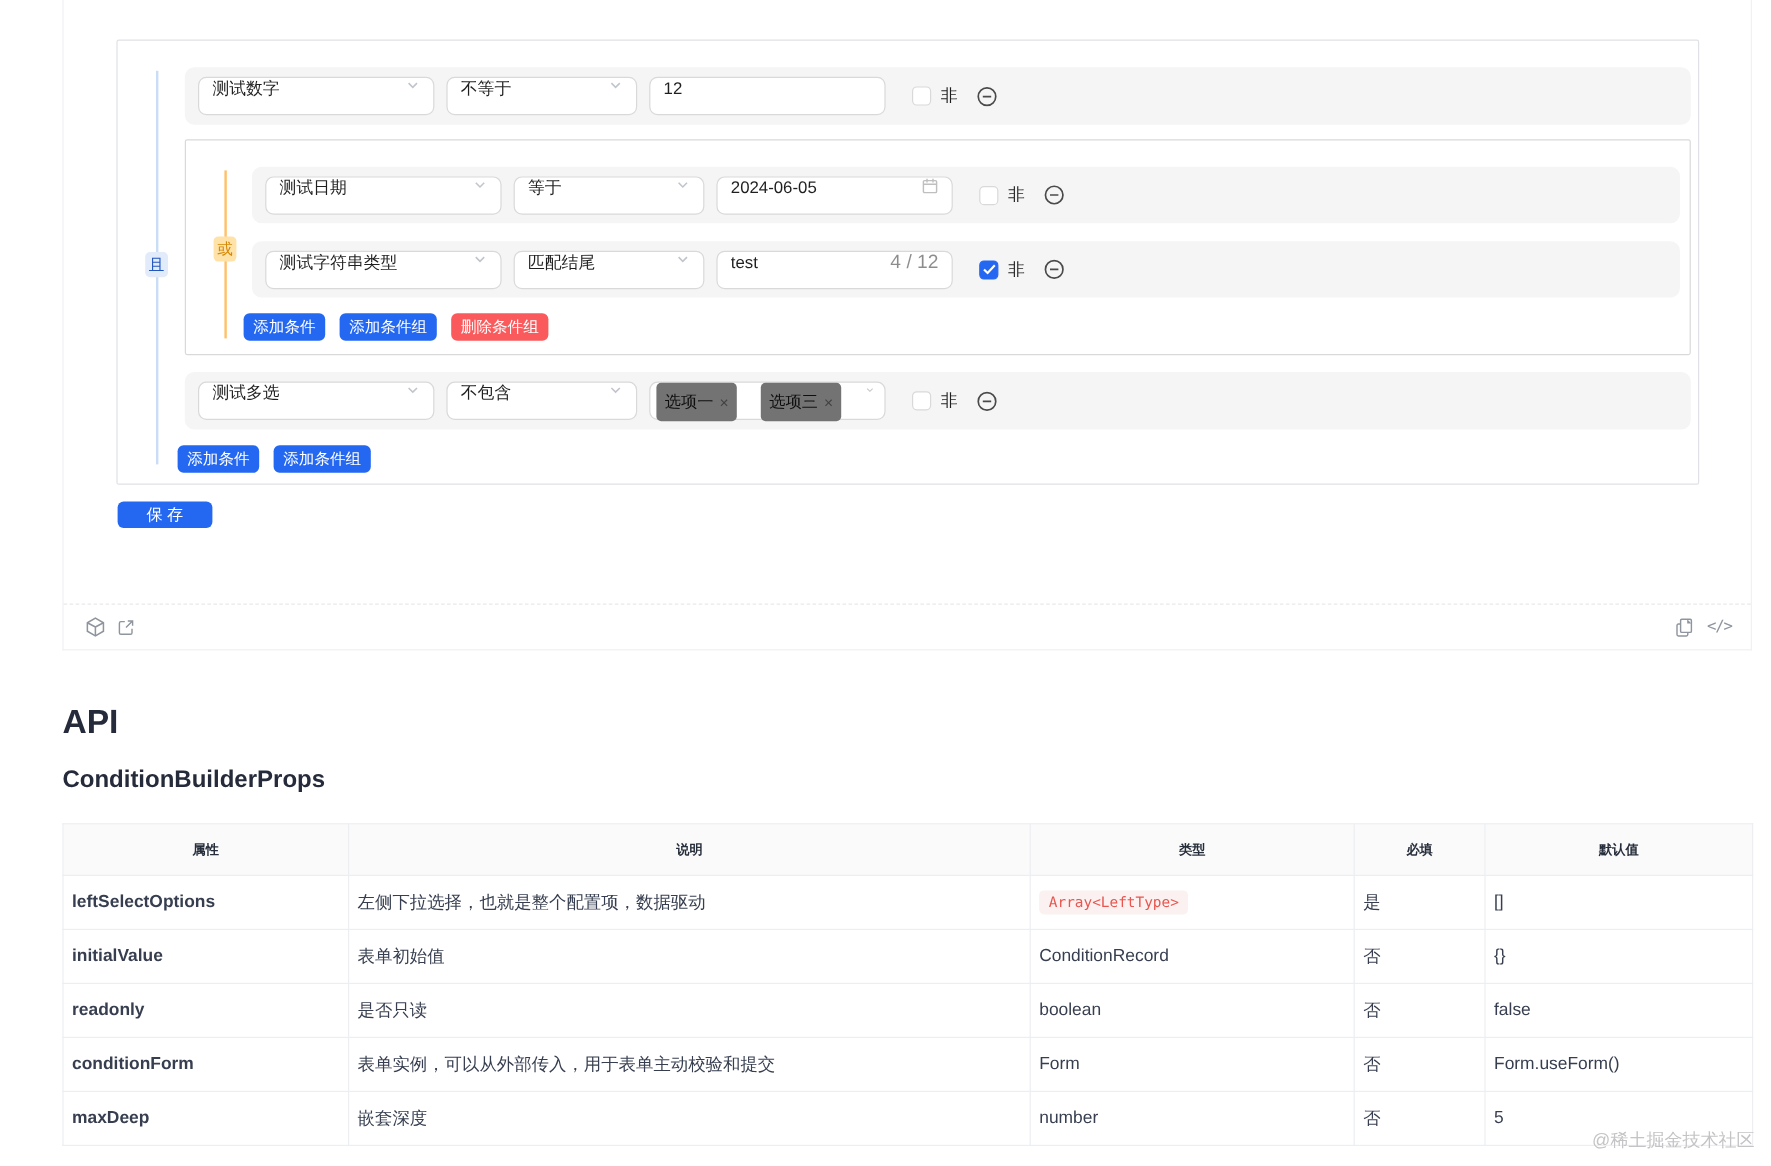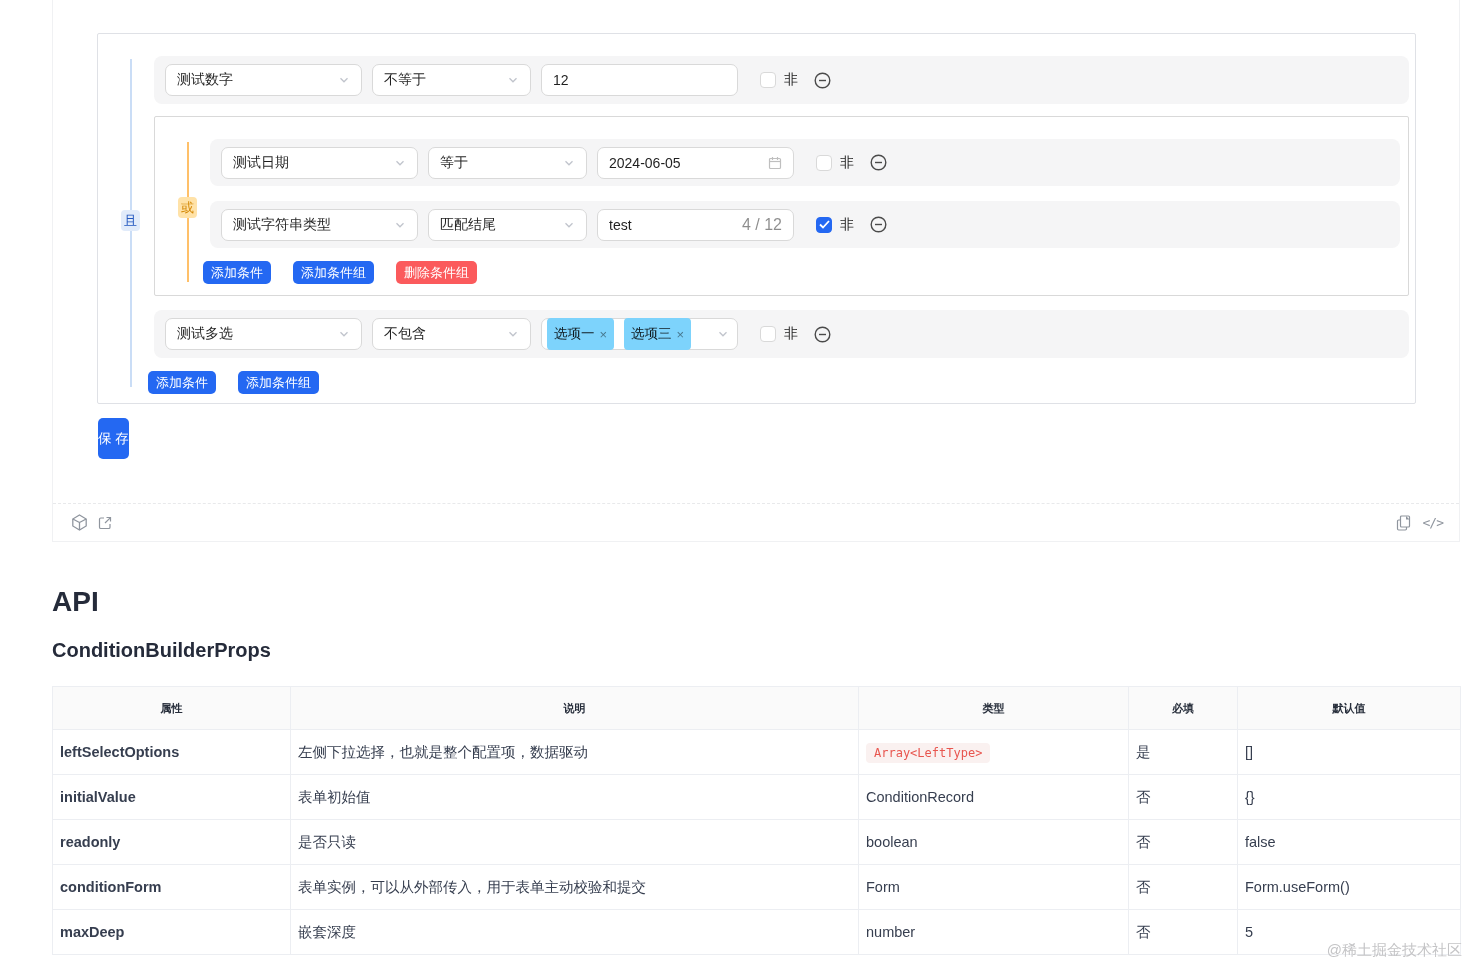--- a/index.html
+++ b/index.html
@@ -15,44 +15,44 @@
   .vline.orange { left:32px; top:25px; height:140px; background:#ffc069; }
   .logic-badge { position:absolute; font-size:13px; line-height:1; padding:4px 3px;
                  border-radius:4px; cursor:pointer; }
   .logic-badge.and { left:23px; top:176px; background:#e1ebfa; color:#2257bf; }
   .logic-badge.or  { left:23px; top:80px;  background:#ffe2a8; color:#d48806; }
   .row-strip { position:absolute; height:48px; background:#f5f5f6; border-radius:8px;
                display:flex; align-items:center; padding-left:11px; }
   .group-box { position:absolute; left:56px; top:82px; width:1255px; height:180px;
                border:1px solid #d9d9d9; border-radius:2px; background:#fff; }
   .ctl { height:32px; background:#fff; border:1px solid #d9d9d9; border-radius:7px;
-         display:flex; align-items:center; justify-content:space-between;
+         display:flex; align-items:flex-start; justify-content:space-between;
          padding:0 11px; margin-right:10px; font-size:14px; color:rgba(0,0,0,.88);
          white-space:nowrap; cursor:pointer; }
   .w197 { width:197px; } .w159 { width:159px; }
   .ctl .counter { color:rgba(0,0,0,.45); font-size:16px; }
   .multi { padding:0 8px 0 5px; }
-  .tag { display:inline-flex; align-items:center; height:24px; background:#7dd3fc;
+  .tag { display:inline-flex; align-items:center; height:24px; background:#737373;
          border-radius:4px; padding:16px 7px; font-size:13.5px; color:rgba(0,0,0,.88);
-         margin-right:10px; }
+         margin-right:20px; }
   .tag-close { margin-left:5px; color:rgba(0,0,0,.45); font-size:13px; cursor:pointer; }
   .not-group { display:flex; align-items:center; margin-left:12px; }
   .checkbox { width:16px; height:16px; border:1px solid #d9d9d9; border-radius:4px;
               background:#fff; cursor:pointer; display:flex; align-items:center;
               justify-content:center; flex:none; }
   .checkbox.checked { background:#2468f2; border-color:#2468f2; }
   .not-label { margin-left:8px; font-size:14px; font-weight:500; color:rgba(0,0,0,.88); }
   .minus-btn { margin-left:16px; display:flex; cursor:pointer; }
   .btn { display:inline-flex; align-items:center; justify-content:center; height:23px;
          padding:0 8px; border:none; border-radius:5px; color:#fff; font-size:13px;
          cursor:pointer; white-space:nowrap; }
   .btn-blue { background:#2468f2; }
   .btn-red  { background:#fb5a5c; }
-  .btn-row { position:absolute; display:flex; gap:22px; }
-  .save-btn { position:absolute; left:45px; top:419px; height:41px; padding:0 0;
+  .btn-row { position:absolute; display:flex; gap:12px; }
+  .save-btn { position:absolute; left:45px; top:419px; height:22px; padding:0 24px;
               background:#2468f2; color:#fff; border:none; border-radius:5px;
               font-size:13.5px; cursor:pointer; }
   .card-footer { position:absolute; left:0; right:0; bottom:0; height:38px;
                  border-top:1px dashed #e8e9eb; display:flex; align-items:center;
                  justify-content:space-between; padding:0 16px 0 18px; }
   .foot-icons { display:flex; align-items:center; gap:9px; }
   .foot-icon { display:flex; align-items:center; color:#8f959e; cursor:pointer; }
   .code-glyph { font-family:"DejaVu Sans Mono","Liberation Mono",monospace;
                 font-size:13px; color:#8f959e; letter-spacing:-1px; }
   

